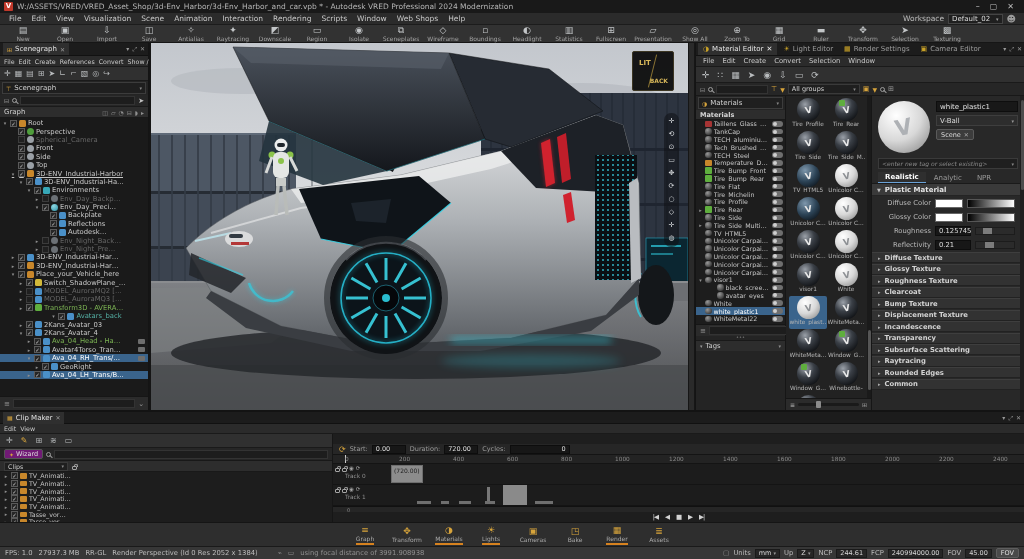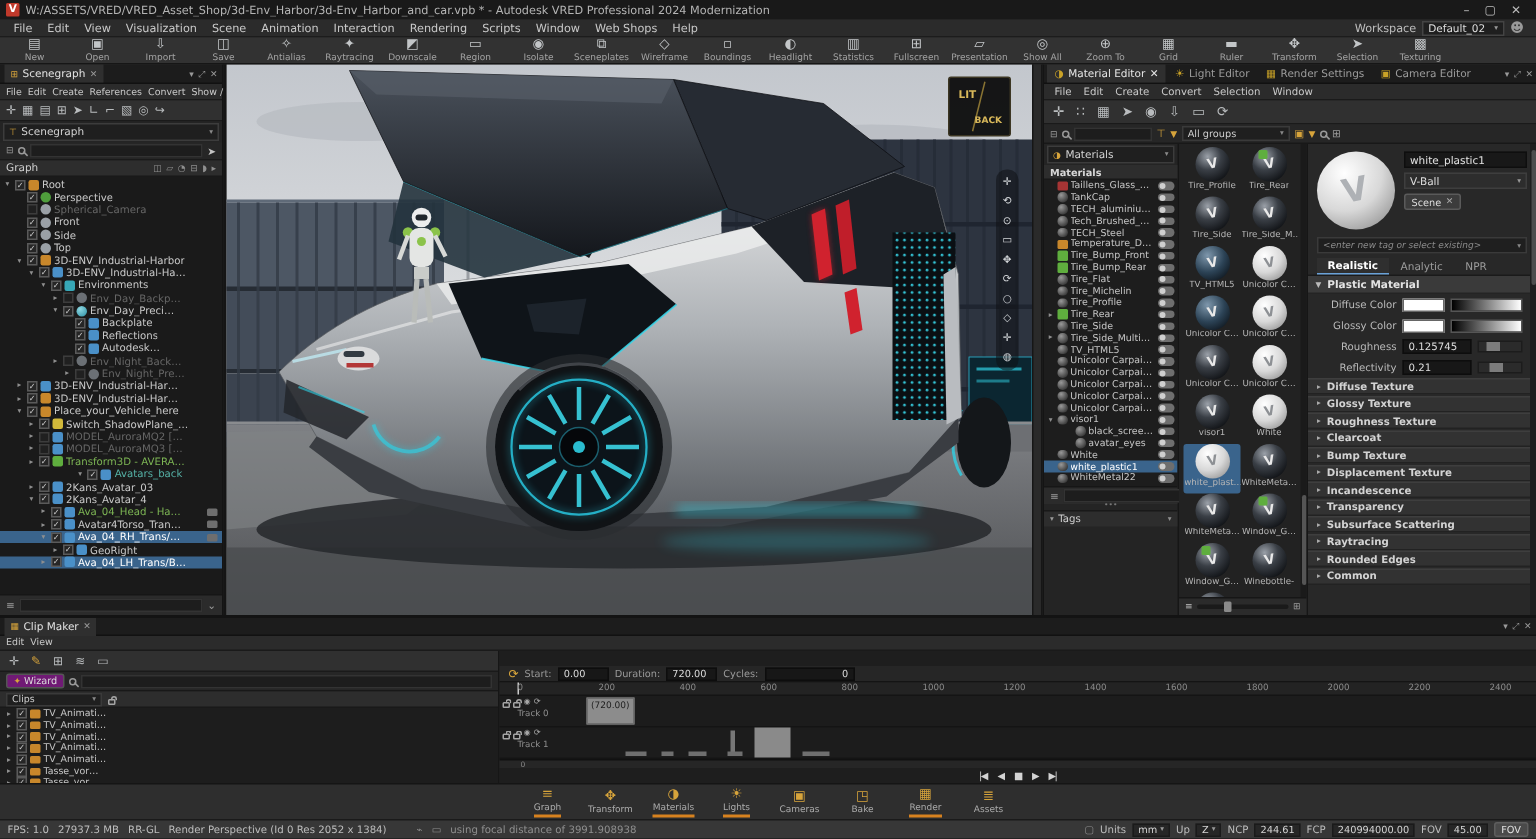--- a/index.html
+++ b/index.html
@@ -138,21 +138,21 @@
 .tagcombo{height:11px;background:#1f1f1f;border:1px solid #3a3a3a;display:flex;align-items:center;font-size:6px;color:#8a8a8a;font-style:italic;padding:0 3px;margin:2px 6px 0 6px}
 .shtabs{height:13px;display:flex;align-items:flex-end;gap:1px;padding:0 6px;border-bottom:1px solid #1a1a1a;margin-top:2px}
 .shtab{padding:1px 7px;font-size:7px;color:#9c9c9c}
 .shtab.active{background:#2f2f2f;color:#fff;font-weight:bold;border-bottom:1px solid #6aa2d8}
 .sechdr{height:12px;background:#3a3a3a;display:flex;align-items:center;gap:4px;padding:0 5px;font-size:7px;font-weight:bold;color:#e3e3e3;border-bottom:1px solid #242424}
 .sechdr .arr{font-size:5px;color:#bbb}
 .prow{height:14px;display:flex;align-items:center;gap:4px;padding:0 5px}
 .plab{width:54px;text-align:right;font-size:6.8px;color:#b9b9b9;flex:0 0 auto}
 .swatch{width:28px;height:9px;background:#fff;border:1px solid #666}
 .ramp{flex:1;height:9px;background:linear-gradient(to right,#000,#fff);border:1px solid #555;margin-right:4px}
-.vbox{width:46px;height:10px;background:#171717;border:1px solid #0d0d0d;color:#ddd;font-size:6.8px;display:flex;align-items:center;padding:0 3px}
+.vbox{width:36px;height:10px;background:#171717;border:1px solid #0d0d0d;color:#ddd;font-size:6.8px;display:flex;align-items:center;padding:0 3px}
 .msl{flex:1;height:8px;background:#2b2b2b;border:1px solid #1c1c1c;position:relative;margin-right:4px}
 .msl i{position:absolute;top:0;width:9px;height:6px;background:#7c7c7c}
 .csec{height:11px;background:#323232;border-top:1px solid #3e3e3e;border-bottom:1px solid #222;display:flex;align-items:center;gap:4px;padding:0 6px;font-size:6.8px;font-weight:bold;color:#d3d3d3;margin-bottom:0.5px}
 .csec .arr{font-size:5px;color:#aaa}
 
 .cm{height:112px;background:#242424;border-top:2px solid #131313;display:flex;flex-direction:column;flex:0 0 auto}
 .cmbody{flex:1;display:flex;min-height:0}
 .cmleft{width:333px;display:flex;flex-direction:column;border-right:1px solid #161616}
 .cmtb{height:14px;display:flex;align-items:center;gap:8px;padding:0 6px;background:#303030;border-bottom:1px solid #1a1a1a}
 .cmtb span{font-size:8px;color:#b9bcbe}
@@ -424,21 +424,21 @@
             <span class="cb">✓</span>
             <span class="ic ic-cam-grey"></span>
             <span class="tlab">Side</span>
           </div>
           <div class="tree-row" style="padding-left: 10px;">
             <span class="arrow"></span>
             <span class="cb">✓</span>
             <span class="ic ic-cam-grey"></span>
             <span class="tlab">Top</span>
           </div>
-          <div class="tree-row" style="padding-left: 10px;">
+          <div class="tree-row" style="padding-left: 10px; text-decoration: underline;">
             <span class="arrow">▾</span>
             <span class="cb">✓</span>
             <span class="ic ic-group-orange"></span>
             <span class="tlab">3D-ENV_Industrial-Harbor</span>
           </div>
           <div class="tree-row" style="padding-left: 18px;">
             <span class="arrow">▾</span>
             <span class="cb">✓</span>
             <span class="ic ic-node-blue"></span>
             <span class="tlab">3D-ENV_Industrial-Ha…</span>
@@ -478,21 +478,21 @@
             <span class="cb">✓</span>
             <span class="ic ic-node-blue"></span>
             <span class="tlab">Autodesk…</span>
           </div>
           <div class="tree-row" style="padding-left: 34px;">
             <span class="arrow">▸</span>
             <span class="cb off"></span>
             <span class="ic ic-sphere-grey"></span>
             <span class="tlab dis">Env_Night_Back…</span>
           </div>
-          <div class="tree-row" style="padding-left: 17px; justify-content: center;">
+          <div class="tree-row" style="padding-left: 34px;">
             <span class="arrow">▸</span>
             <span class="cb off"></span>
             <span class="ic ic-sphere-grey"></span>
             <span class="tlab dis">Env_Night_Pre…</span>
           </div>
           <div class="tree-row" style="padding-left: 10px;">
             <span class="arrow">▸</span>
             <span class="cb">✓</span>
             <span class="ic ic-node-blue"></span>
             <span class="tlab">3D-ENV_Industrial-Har…</span>

